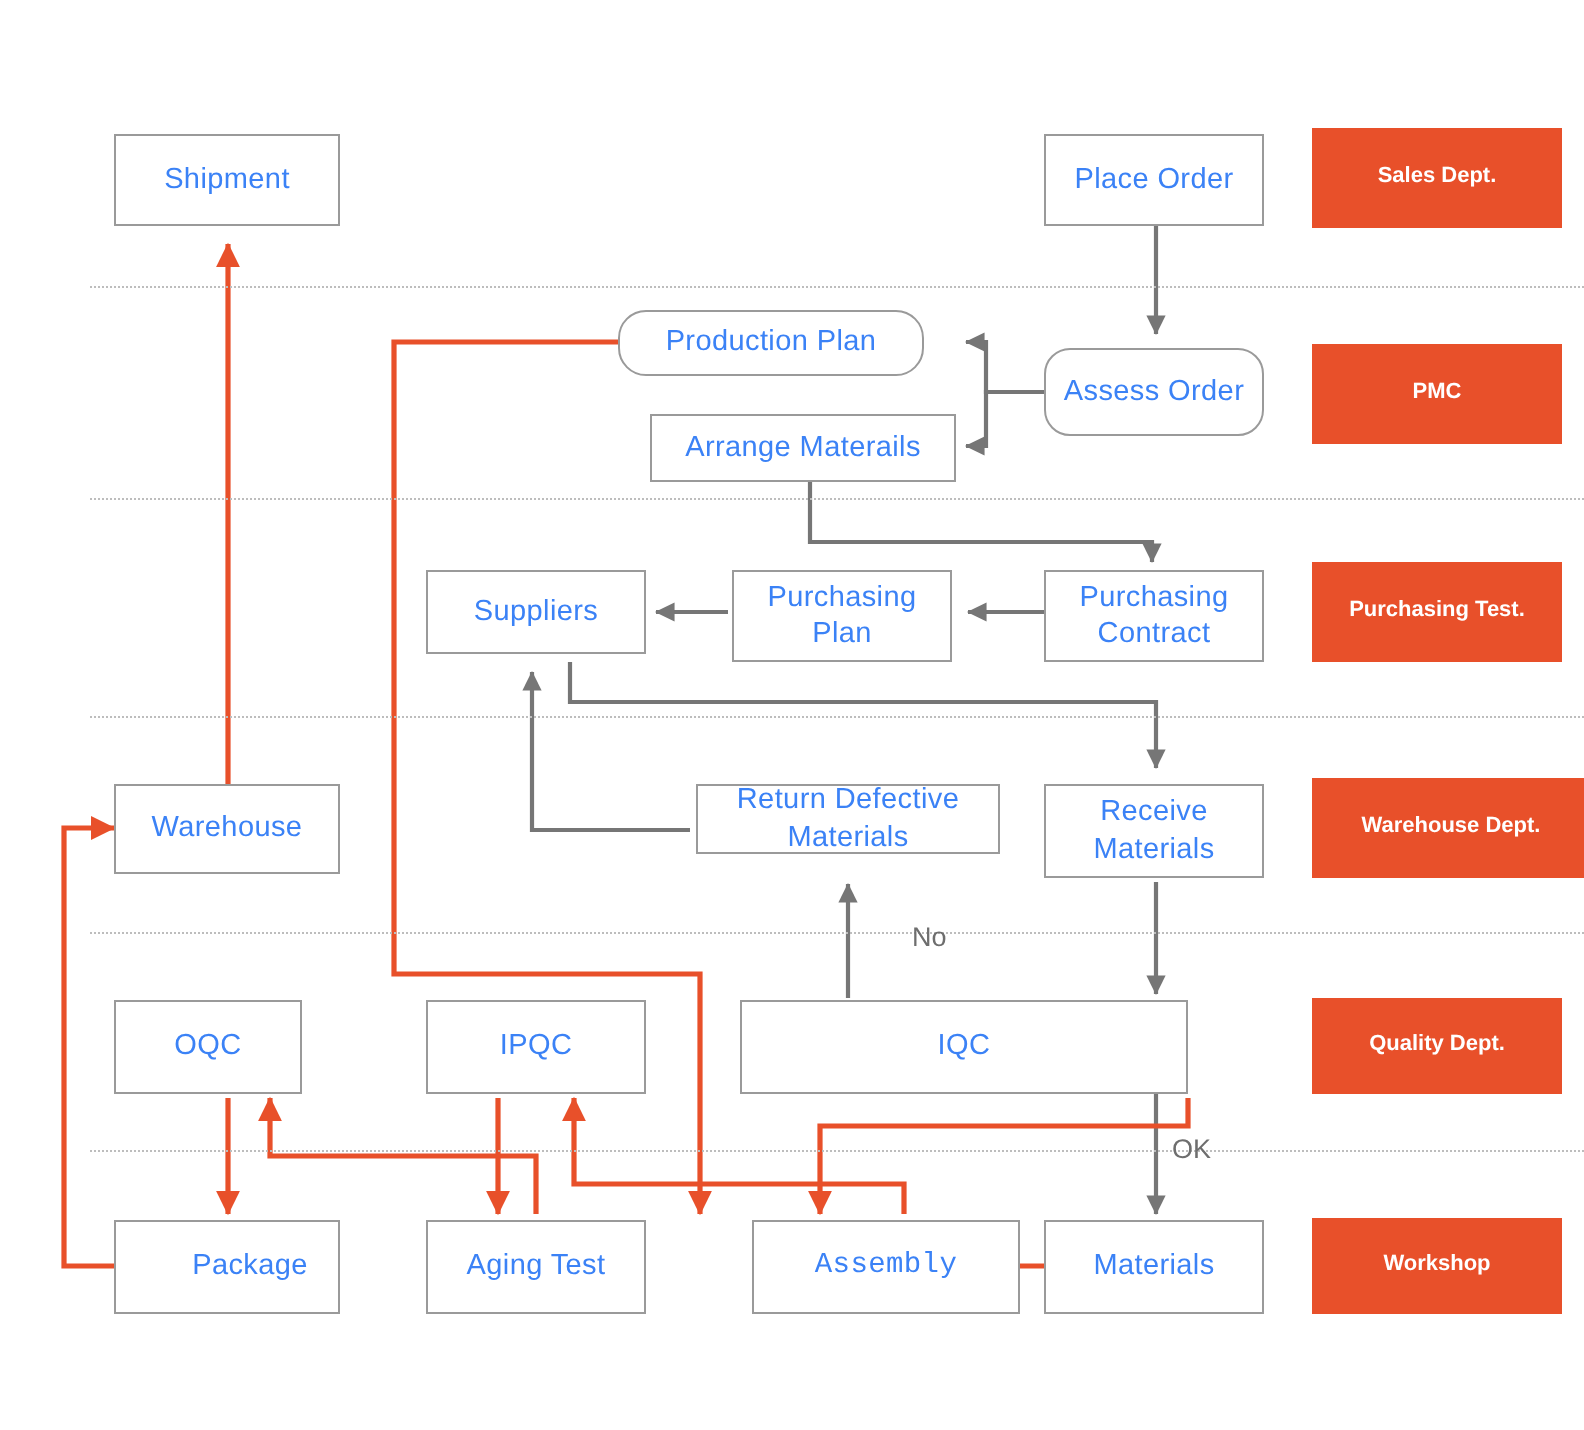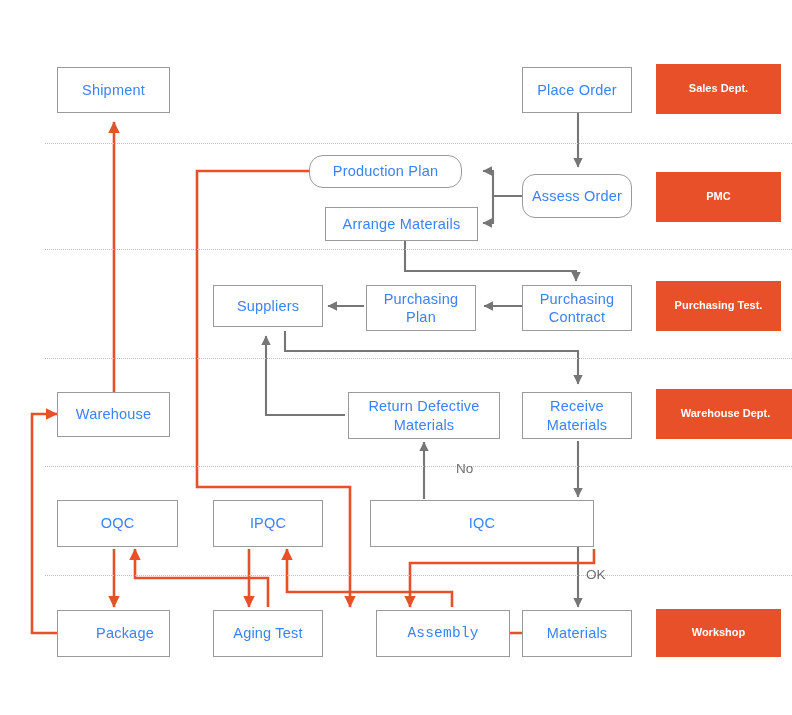--- a/index.html
+++ b/index.html
@@ -160,29 +160,29 @@
   </div>
 
   <div class="node" style="left:522px;top:285px;width:110px;height:46px;">
     <span>Purchasing Contract</span>
   </div>
 
   <div class="node" style="left:57px;top:392px;width:113px;height:45px;">
     <span>Warehouse</span>
   </div>
 
-  <div class="node" style="left:348px;top:392px;width:152px;height:47px;">
+  <div class="node" style="left:348px;top:392px;width:152px;height:35px;">
     <span>Return Defective Materials</span>
   </div>
 
   <div class="node" style="left:522px;top:392px;width:110px;height:47px;">
     <span>Receive Materials</span>
   </div>
 
-  <div class="node" style="left:57px;top:500px;width:121px;height:47px;">
+  <div class="node" style="left:57px;top:500px;width:94px;height:47px;">
     <span>OQC</span>
   </div>
 
   <div class="node" style="left:213px;top:500px;width:110px;height:47px;">
     <span>IPQC</span>
   </div>
 
   <div class="node" style="left:370px;top:500px;width:224px;height:47px;">
     <span>IQC</span>
   </div>
@@ -215,18 +215,21 @@
   </div>
 
   <div class="dept" style="left:656px;top:281px;width:125px;height:50px;">
     <span>Purchasing Test.</span>
   </div>
 
   <div class="dept" style="left:656px;top:389px;width:139px;height:50px;">
     <span>Warehouse Dept.</span>
   </div>
 
+  <div class="dept" style="left:656px;top:499px;width:125px;height:48px;">
+    <span>Quality Dept.</span>
+  </div>
 
   <div class="dept" style="left:656px;top:609px;width:125px;height:48px;">
     <span>Workshop</span>
   </div>
 
 </div>
 
 </body></html>

